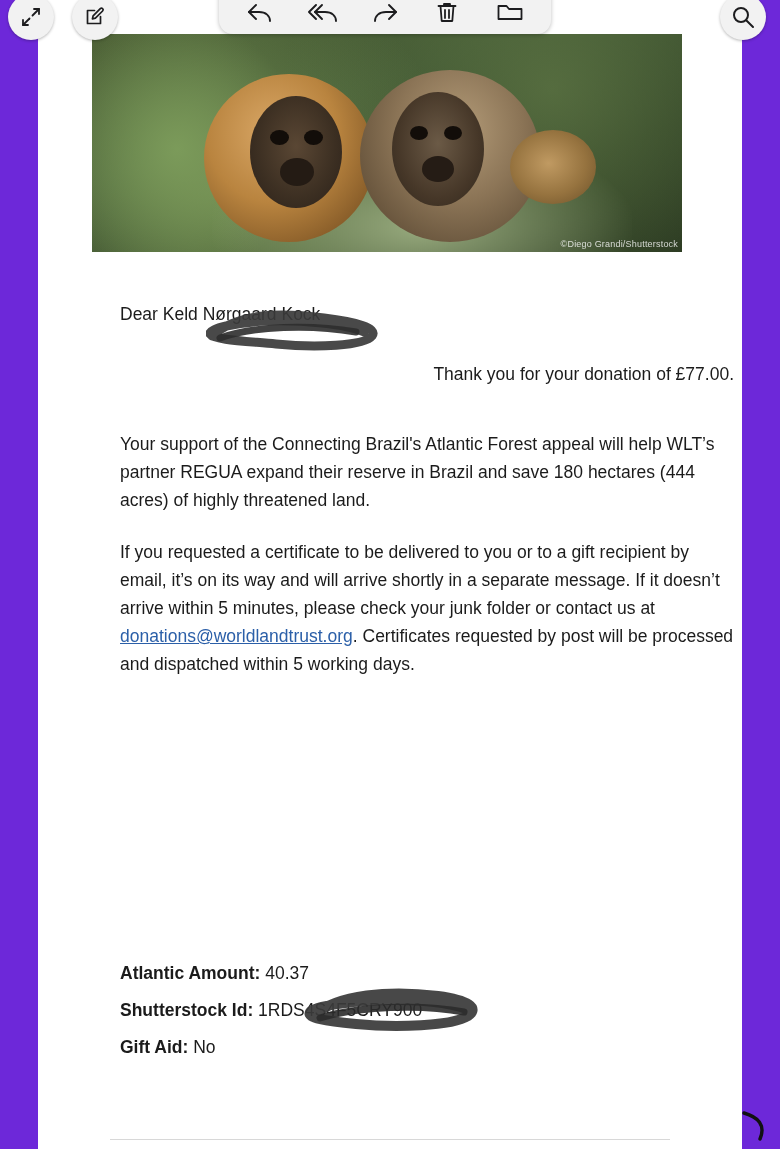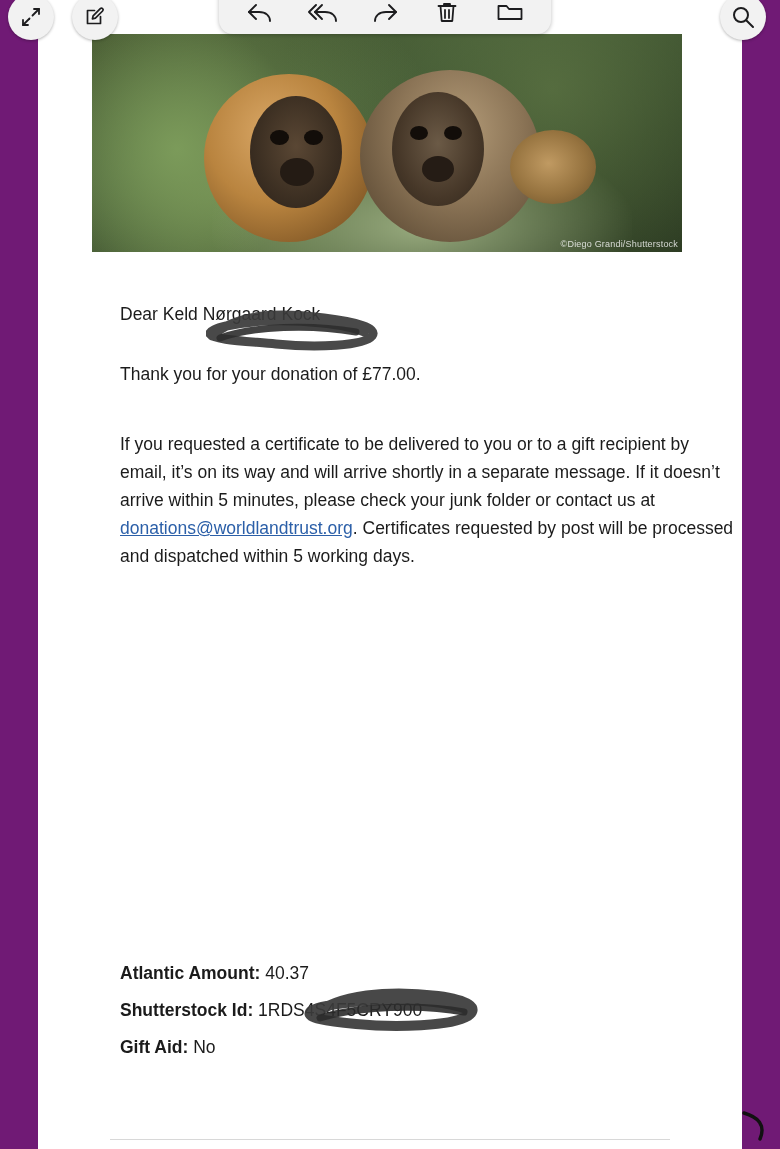--- a/index.html
+++ b/index.html
@@ -12,21 +12,21 @@
     height: 1149px;
     overflow: hidden;
     font-family: "Liberation Sans", sans-serif;
     position: relative;
   }
 
   
   #app {
     position: absolute;
     inset: 0;
-    background: #701a75;
+    background: #6d28d9;
   }
 
   
   #sheet {
     position: absolute;
     left: 38px;
     top: 0;
     width: 704px;
     height: 1149px;
     background: #ffffff;
@@ -154,21 +154,21 @@
     position: absolute;
     left: 82px;
     top: 300px;
     width: 614px;
     color: #1b1b1b;
     font-size: 17.5px;
     line-height: 28px;
   }
   #email-body p { margin: 0 0 24px 0; }
   .greeting { margin-bottom: 32px !important; position: relative; }
-  .thanks { margin-bottom: 42px !important; }
+  .thanks { margin-bottom: 42px !important; text-align: right; }
   .mail-link {
     color: #2b5fa8;
   }
 
   
   .scribble {
     position: absolute;
     pointer-events: none;
   }
   #scribble-name { left: 86px; top: 8px; }
@@ -237,20 +237,21 @@
       <p class="greeting">
         <span>Dear Keld Nørgaard Kock</span>
         <svg class="scribble" id="scribble-name" width="180" height="46" viewBox="0 0 180 46">
           <path d="M6 28 C30 6, 70 4, 118 10 C150 14, 172 20, 166 28 C158 38, 110 40, 70 36 C38 33, 8 32, 4 26 C2 21, 30 14, 62 13 C96 12, 140 16, 158 24" fill="none" stroke="#3a3a3a" stroke-width="9" stroke-linecap="round" opacity="0.92"></path>
           <path d="M14 30 C48 18, 104 16, 150 24" fill="none" stroke="#2e2e2e" stroke-width="7" stroke-linecap="round" opacity="0.9"></path>
         </svg>
       </p>
 
       <p class="thanks">Thank you for your donation of £77.00.</p>
 
+      <p>Your support of the Connecting Brazil's Atlantic Forest appeal will help WLT’s partner REGUA expand their reserve in Brazil and save 180 hectares (444 acres) of highly threatened land.</p>
 
 
       <p><span>If you requested a certificate to be delivered to you or to a gift recipient by email, it’s on its way and will arrive shortly in a separate message. If it doesn’t arrive within 5 minutes, please check your junk folder or contact us at </span><a class="mail-link" href="#">donations@worldlandtrust.org</a><span>. Certificates requested by post will be processed and dispatched within 5 working days.</span></p>
 
     </div>
 
     <div id="details">
       <div class="row">
         <span class="lbl">Atlantic Amount:</span>
         <span>40.37</span>

